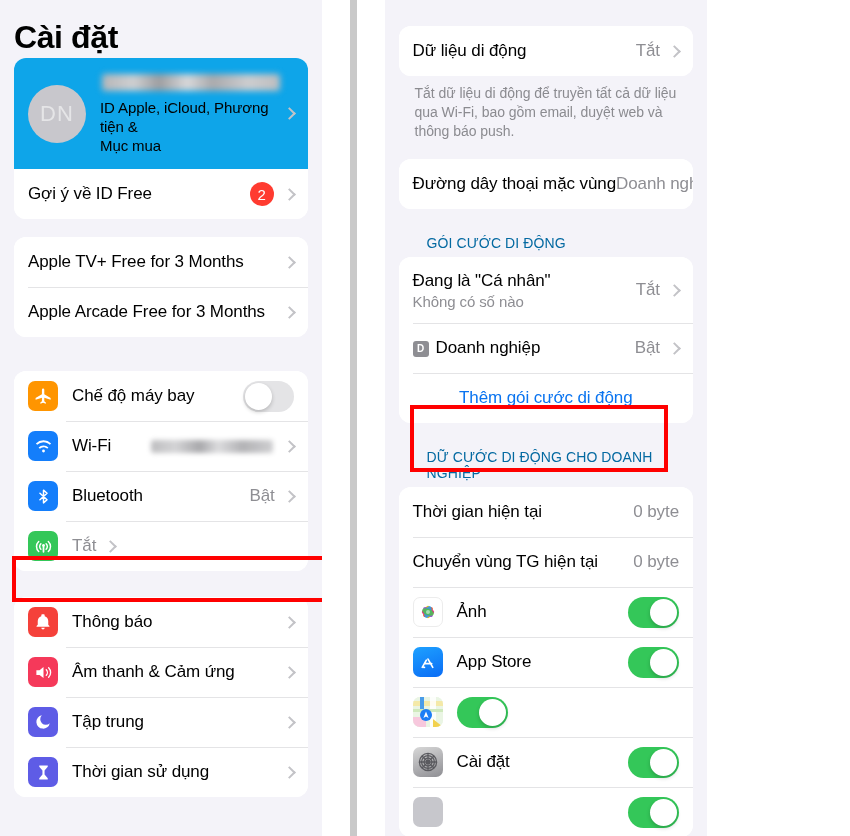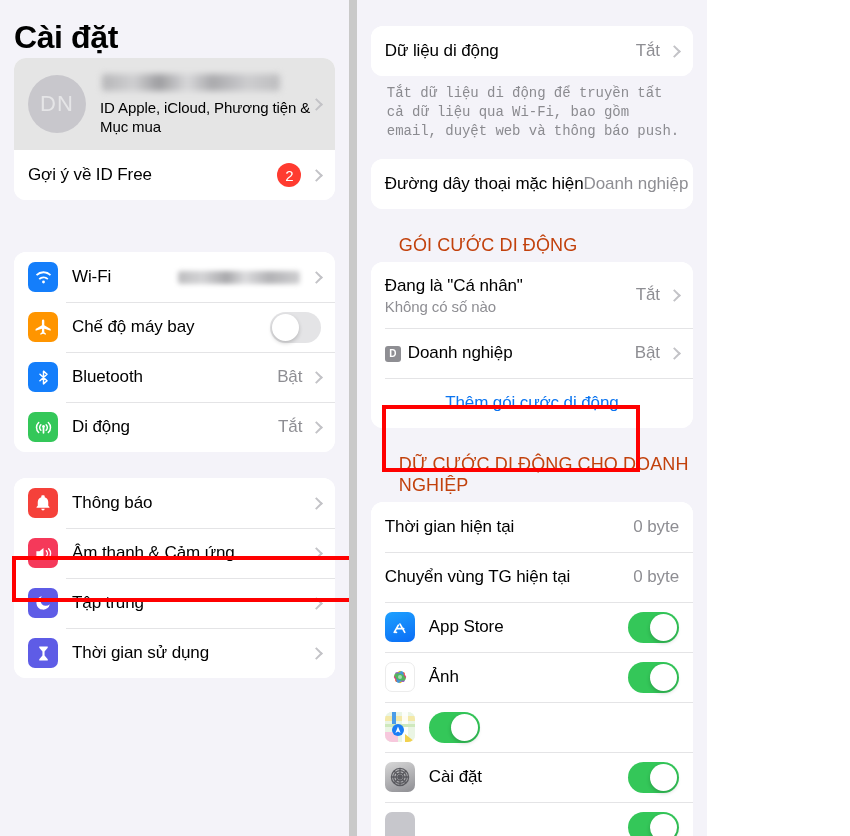--- a/index.html
+++ b/index.html
@@ -3,21 +3,21 @@
 <meta charset="utf-8">
 <style>
   * { box-sizing: border-box; margin: 0; padding: 0; }
   html, body {
     width: 850px; height: 836px;
     font-family: "Liberation Sans", "DejaVu Sans", sans-serif;
     background: #ffffff;
     overflow: hidden;
     -webkit-font-smoothing: antialiased;
   }
-  .screen { position: relative; width: 707px; height: 836px; display: flex; }
+  .screen { position: relative; width: 707px; height: 836px; display: flex; gap: 28px; }
 
   
   .panel {
     position: relative;
     height: 836px;
     background: #f4f3f9;
     overflow: hidden;
   }
   .panel-left  { width: 420px; }
   .panel-gap   { width: 9px; height: 836px; background: #c9c9c9; }
@@ -78,21 +78,21 @@
   .chevron {
     width: 9px; height: 9px;
     border-right: 2px solid #c3c3c7;
     border-top: 2px solid #c3c3c7;
     transform: rotate(45deg);
     flex: 0 0 auto;
     margin-left: 2px;
   }
 
   
-  .aid-row { display: flex; align-items: center; padding: 14px 14px 14px 14px; position: relative; background: #e5e5e5; justify-content: space-between; }
+  .aid-row { display: flex; align-items: center; padding: 14px 14px 14px 14px; position: relative; background: #0ea5e9; justify-content: space-between; }
   .avatar {
     width: 58px; height: 58px;
     border-radius: 50%;
     background: #c8c7cc;
     color: #e5e5e7;
     font-size: 22px;
     display: flex; align-items: center; justify-content: center;
     flex: 0 0 auto;
     letter-spacing: 1px;
   }
@@ -170,34 +170,33 @@
   .blur-val {
     width: 122px; height: 13px;
     background: linear-gradient(90deg,#bdbdbf 0%,#d4d4d6 20%,#a8a8ab 40%,#dcdcde 55%,#b2b2b5 75%,#cfcfd1 100%);
     filter: blur(2.6px);
     border-radius: 3px;
     margin-right: 10px;
   }
 
   
   .group-header {
-    font-size: 18px;
-    color: #c2410c;
+    font-size: 14px;
+    color: #0369a1;
     letter-spacing: 0.1px;
     padding: 0 0 6px 42px;
   }
 
   
   .footnote {
     font-size: 14px;
     color: #8b8b90;
     line-height: 19px;
     padding: 8px 22px 0 30px;
     letter-spacing: -0.05px;
-    font-family: Liberation Mono, monospace;
   }
 
   
   .row-stack { display: flex; flex-direction: column; flex: 1; }
   .row-stack .t1 { font-size: 17px; color: #000; letter-spacing: -0.1px; }
   .row-stack .t2 { font-size: 15px; color: #8e8e93; margin-top: 2px; letter-spacing: -0.1px; }
   .row-tall { min-height: 66px; }
 
   
   .dbadge {
@@ -242,64 +241,73 @@
       </div>
       <div class="row">
         <div class="row-label">Gợi ý về ID Free</div>
         <div class="badge">2</div>
         <div class="chevron"></div>
       </div>
     </div>
 
     <div class="spacer-18"></div>
 
+    <div class="card">
+      <div class="row">
+        <div class="row-label">Apple TV+ Free for 3 Months</div>
+        <div class="chevron"></div>
+      </div>
+      <div class="row">
+        <div class="row-label">Apple Arcade Free for 3 Months</div>
+        <div class="chevron"></div>
+      </div>
+    </div>
 
     <div class="spacer-34"></div>
 
     <div class="card">
+      <div class="row indent">
+        <div class="app-icon ic-airplane">
+          <svg width="19" height="19" viewBox="0 0 24 24" fill="#fff">
+              <path d="M21 16v-2l-8-5V3.5a1.5 1.5 0 0 0-3 0V9l-8 5v2l8-2.5V18l-2 1.5V21l3.5-1 3.5 1v-1.5L13 18v-4.5z"></path>
+            </svg>
+        </div>
+        <div class="row-label">Chế độ máy bay</div>
+        <div class="toggle">
+            <div class="knob"></div>
+          </div>
+      </div>
       <div class="row indent">
         <div class="app-icon ic-wifi">
           <svg width="19" height="19" viewBox="0 0 24 24" fill="#fff">
               <path d="M12 19.5a1.8 1.8 0 1 0 0-3.6 1.8 1.8 0 0 0 0 3.6zM12 13c1.8 0 3.4.7 4.6 1.9l1.6-1.7A9 9 0 0 0 12 10.6a9 9 0 0 0-6.2 2.6l1.6 1.7A6.4 6.4 0 0 1 12 13zM12 6.6c3.1 0 5.9 1.2 8 3.2l1.6-1.7A13.4 13.4 0 0 0 12 4.2 13.4 13.4 0 0 0 2.4 8.1L4 9.8a11.4 11.4 0 0 1 8-3.2z"></path>
             </svg>
         </div>
         <div class="row-label">Wi-Fi</div>
         <div class="blur-val"></div>
         <div class="chevron"></div>
-      </div>
-      <div class="row indent">
-        <div class="app-icon ic-airplane">
-          <svg width="19" height="19" viewBox="0 0 24 24" fill="#fff">
-              <path d="M21 16v-2l-8-5V3.5a1.5 1.5 0 0 0-3 0V9l-8 5v2l8-2.5V18l-2 1.5V21l3.5-1 3.5 1v-1.5L13 18v-4.5z"></path>
-            </svg>
-        </div>
-        <div class="row-label">Chế độ máy bay</div>
-        <div class="toggle">
-            <div class="knob"></div>
-          </div>
       </div>
       <div class="row indent">
         <div class="app-icon ic-bluetooth">
           <svg width="17" height="17" viewBox="0 0 24 24" fill="none" stroke="#fff" stroke-width="2.1" stroke-linejoin="round" stroke-linecap="round">
               <path d="M7 7.5l10 9L12 21V3l5 4.5-10 9"></path>
             </svg>
         </div>
         <div class="row-label">Bluetooth</div>
         <div class="row-value">Bật</div>
         <div class="chevron"></div>
       </div>
       <div class="row indent">
         <div class="app-icon ic-cellular">
           <svg width="21" height="21" viewBox="0 0 24 24" fill="none" stroke="#fff" stroke-width="1.7" stroke-linecap="round">
               <path d="M6.5 6.2a8 8 0 0 0 0 11.6M17.5 6.2a8 8 0 0 1 0 11.6M9 8.8a4.4 4.4 0 0 0 0 6.4M15 8.8a4.4 4.4 0 0 1 0 6.4"></path>
               <circle cx="12" cy="10.6" r="1.5" fill="#fff" stroke="none"></circle>
               <path d="M12 11.8V18" stroke-width="2"></path>
             </svg>
         </div>
-        <div class="row-label">Di động</div>
         <div class="row-value">Tắt</div>
         <div class="chevron"></div>
       </div>
     </div>
 
     <div class="spacer-26"></div>
 
     <div class="card">
       <div class="row indent">
         <div class="app-icon ic-notif">
@@ -356,21 +364,21 @@
         <div class="chevron"></div>
       </div>
     </div>
 
     <div class="footnote">Tắt dữ liệu di động để truyền tất cả dữ liệu qua Wi-Fi, bao gồm email, duyệt web và thông báo push.</div>
 
     <div class="spacer-18"></div>
 
     <div class="card">
       <div class="row">
-        <div class="row-label" style="flex:0 0 auto;">Đường dây thoại mặc hiện</div>
+        <div class="row-label" style="flex:0 0 auto;">Đường dây thoại mặc vùng</div>
         <div class="row-value" style="flex:1;text-align:right;">Doanh nghiệp</div>
         <div class="chevron"></div>
       </div>
     </div>
 
     <div class="spacer-26"></div>
 
     <div class="group-header">GÓI CƯỚC DI ĐỘNG</div>
 
     <div class="card">
@@ -397,32 +405,20 @@
     <div class="group-header">DỮ CƯỚC DI ĐỘNG CHO DOANH NGHIỆP</div>
 
     <div class="card">
       <div class="row">
         <div class="row-label">Thời gian hiện tại</div>
         <div class="row-value" style="margin-right:0;">0 byte</div>
       </div>
       <div class="row">
         <div class="row-label">Chuyển vùng TG hiện tại</div>
         <div class="row-value" style="margin-right:0;">0 byte</div>
-      </div>
-
-      <div class="row">
-        <div class="app-icon ic-appstore">
-          <svg width="21" height="21" viewBox="0 0 24 24" fill="none" stroke="#fff" stroke-width="1.9" stroke-linecap="round" stroke-linejoin="round">
-              <path d="M6 17.5l4.7-8.2M18 17.5l-5.4-9.4M8.6 13.3h8.2M7.6 17.5h1"></path>
-            </svg>
-        </div>
-        <div class="row-label">App Store</div>
-        <div class="toggle on">
-            <div class="knob"></div>
-          </div>
       </div>
 
       <div class="row">
         <div class="app-icon ic-photos">
           <svg width="24" height="24" viewBox="0 0 24 24">
             <g transform="translate(12,12)">
               <ellipse rx="3.2" ry="6.2" fill="#f9c20a" transform="rotate(0)"></ellipse>
               <ellipse rx="3.2" ry="6.2" fill="#f05a28" transform="rotate(45)"></ellipse>
               <ellipse rx="3.2" ry="6.2" fill="#e8318a" transform="rotate(90)"></ellipse>
               <ellipse rx="3.2" ry="6.2" fill="#8e4fc6" transform="rotate(135)" opacity="0.9"></ellipse>
@@ -432,20 +428,32 @@
             </g>
           </svg>
         </div>
         <div class="row-label">Ảnh</div>
         <div class="toggle on">
             <div class="knob"></div>
           </div>
       </div>
 
       <div class="row">
+        <div class="app-icon ic-appstore">
+          <svg width="21" height="21" viewBox="0 0 24 24" fill="none" stroke="#fff" stroke-width="1.9" stroke-linecap="round" stroke-linejoin="round">
+              <path d="M6 17.5l4.7-8.2M18 17.5l-5.4-9.4M8.6 13.3h8.2M7.6 17.5h1"></path>
+            </svg>
+        </div>
+        <div class="row-label">App Store</div>
+        <div class="toggle on">
+            <div class="knob"></div>
+          </div>
+      </div>
+
+      <div class="row">
         <div class="app-icon ic-maps">
           <svg width="30" height="30" viewBox="0 0 30 30">
             <rect width="30" height="30" fill="#eaf5e4"></rect>
             <path d="M0 4h30v5H0z" fill="#f4e9a8"></path>
             <path d="M0 20h13v10H0z" fill="#f7c8dd"></path>
             <path d="M17 0h6v30h-6z" fill="#ffffff" opacity="0.85"></path>
             <path d="M0 12h30v3H0z" fill="#cfe9bd"></path>
             <path d="M20 22l10 8H20z" fill="#f2d14e"></path>
             <path d="M7 0h4v12H7z" fill="#4a9ce8"></path>
             <circle cx="13" cy="18" r="6" fill="#1b7df5"></circle>

